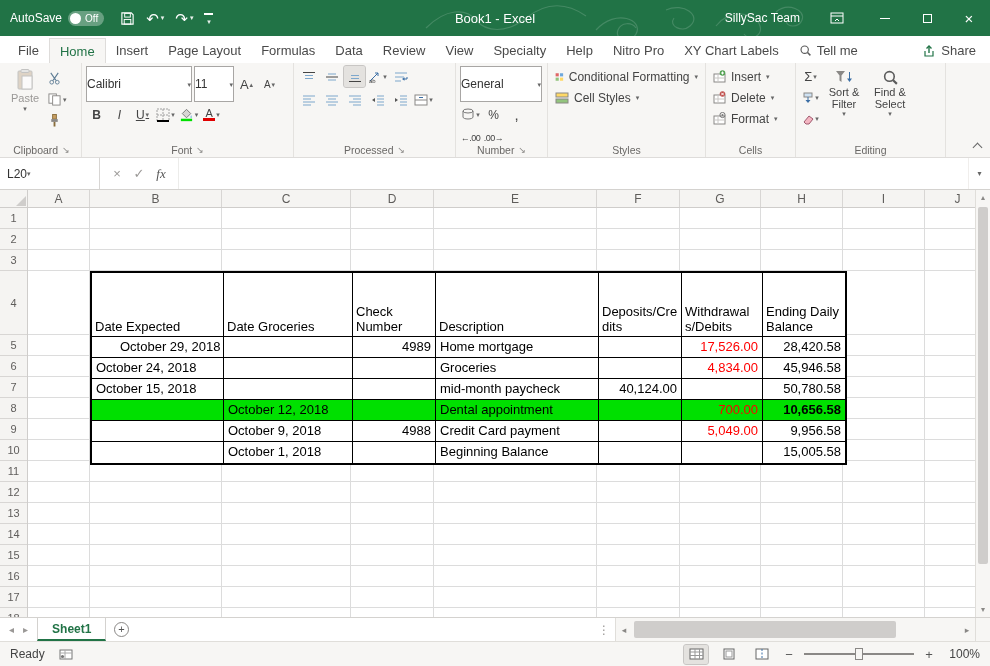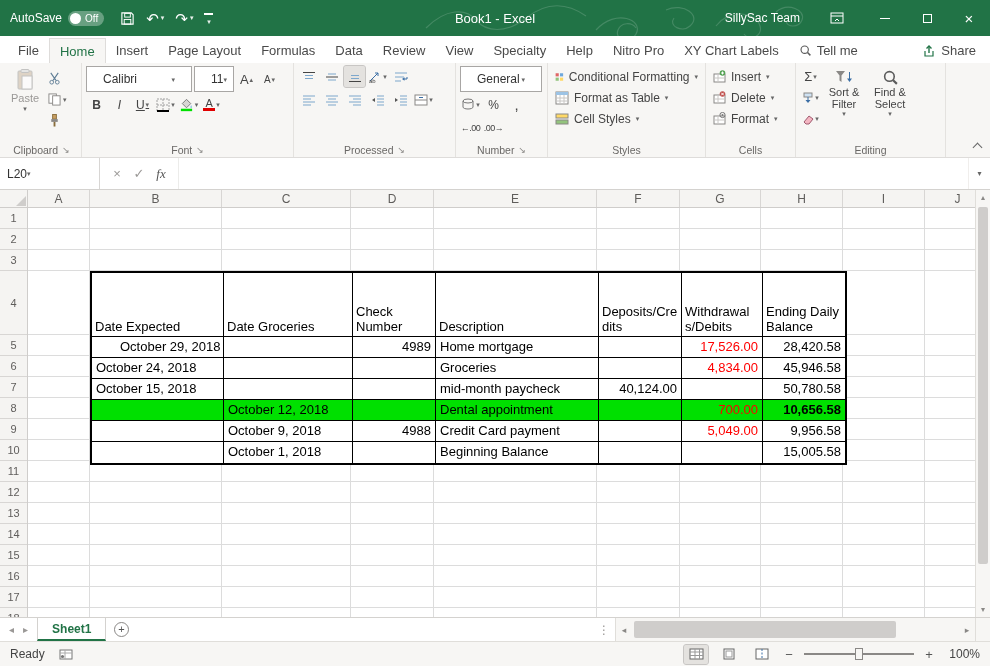--- a/index.html
+++ b/index.html
@@ -39,21 +39,21 @@
 
   
   .ribbon{height:95px;background:#f7f6f4;border-bottom:1px solid #dedcda;display:flex;padding-left:2px}
   .rgroup{position:relative;border-right:1px solid #e4e2df;padding:3px 4px 16px;flex-shrink:0}
   .g-label{position:absolute;bottom:1px;left:0;right:0;display:flex;align-items:center;justify-content:center;gap:4px;font-size:10.5px;color:#6a6866}
   .launch{font-size:9px;color:#8a8886}
   .rrow{display:flex;align-items:center;gap:2px;margin-bottom:2px}
   .ibtn{min-width:21px;height:21px;display:flex;align-items:center;justify-content:center;gap:1px;border-radius:2px;color:#444;font-size:12px;flex-shrink:0}
   .ibtn.pressed{background:#e4e2df;outline:1px solid #c8c6c4}
   .dd{font-size:7px;color:#666;line-height:1}
-  .combo{background:#fff;border:1px solid #a8a6a4;height:26px;display:flex;align-items:center;justify-content:space-between;padding:0 16px;font-size:12px;color:#333}
+  .combo{background:#fff;border:1px solid #a8a6a4;height:36px;display:flex;align-items:center;justify-content:space-between;padding:0 0;font-size:12px;color:#333}
   .menu-row{display:flex;align-items:center;gap:5px;height:21px;padding:0 3px;font-size:12px;color:#444;white-space:nowrap}
   .bigbtn{width:46px;display:flex;flex-direction:column;align-items:center;font-size:11px;line-height:12px;color:#444;padding-top:3px;text-align:center}
   .clip-wrap{display:flex;gap:4px}
   .paste{width:38px;display:flex;flex-direction:column;align-items:center;padding-top:3px;color:#9a9896;font-size:11px;gap:1px}
   .clip-col{display:flex;flex-direction:column;gap:4px;padding-top:4px}
   .sbtn{width:24px;height:17px;display:flex;align-items:center;gap:2px}
   .bchar{font-weight:700}.ichar{font-style:italic}.uchar{text-decoration:underline}
   .acolor{display:flex;flex-direction:column;align-items:center;line-height:10px;font-size:11px}
   .acolor .swatch{width:12px;height:3px}
   .decbtn{font-size:9px;letter-spacing:-.5px}
@@ -432,29 +432,20 @@
 
     <div class="rgroup" style="width:158px">
       <div class="menu-row">
         <svg width="14" height="14" viewBox="0 0 14 14">
             <rect x="1" y="1" width="5" height="5" fill="#e06666"></rect>
             <rect x="8" y="1" width="5" height="5" fill="#6fa8dc"></rect>
             <rect x="1" y="8" width="5" height="5" fill="#93c47d"></rect>
             <rect x="8" y="8" width="5" height="5" fill="#ffd966"></rect>
           </svg>
         <span>Conditional Formatting</span>
-        <span class="dd">▾</span>
-      </div>
-      <div class="menu-row">
-        <svg width="14" height="14" viewBox="0 0 14 14">
-            <rect x="1" y="1" width="12" height="12" fill="#fff" stroke="#8a8886"></rect>
-            <rect x="1" y="1" width="12" height="3" fill="#9cc3e5"></rect>
-            <path d="M1 7h12M1 10h12M5 4v9M9 4v9" stroke="#c8c6c4"></path>
-          </svg>
-        <span>Format as Table</span>
         <span class="dd">▾</span>
       </div>
       <div class="menu-row">
         <svg width="14" height="14" viewBox="0 0 14 14">
             <rect x="1" y="2" width="12" height="4" fill="#ffd966" stroke="#8a8886"></rect>
             <rect x="1" y="8" width="12" height="4" fill="#93c47d" stroke="#8a8886"></rect>
           </svg>
         <span>Cell Styles</span>
         <span class="dd">▾</span>
       </div>

